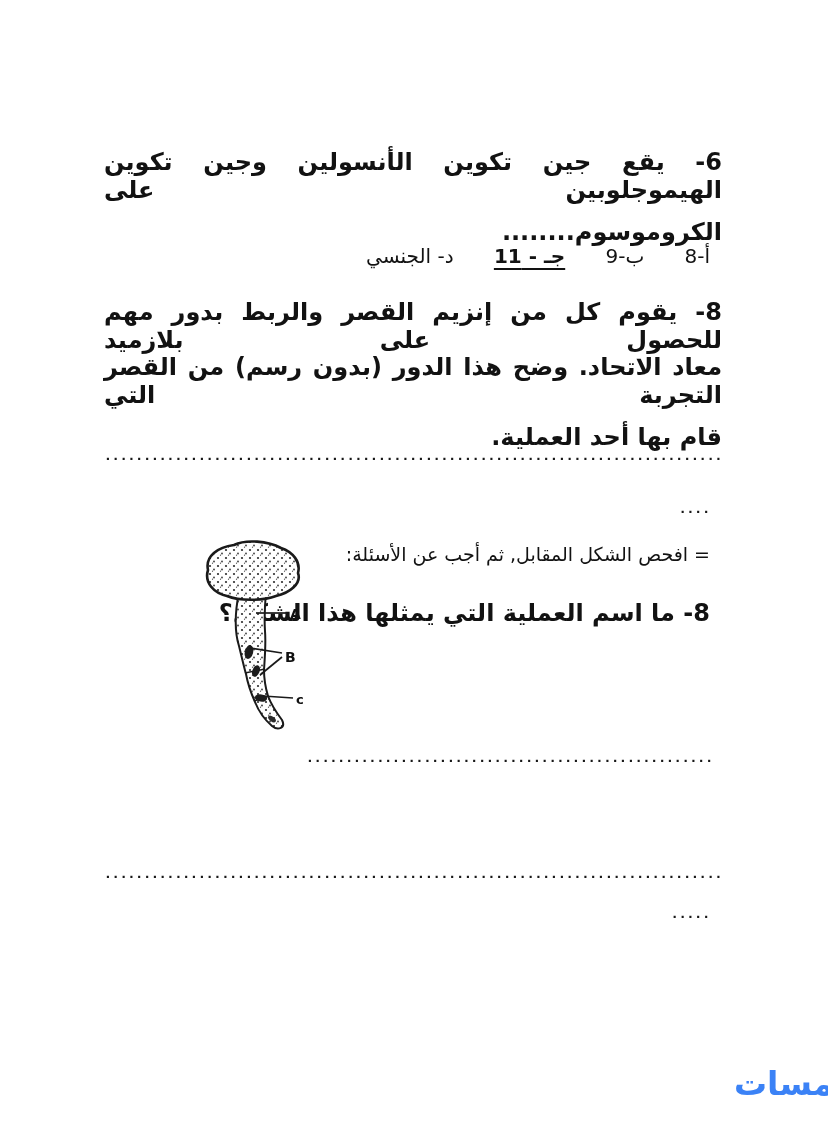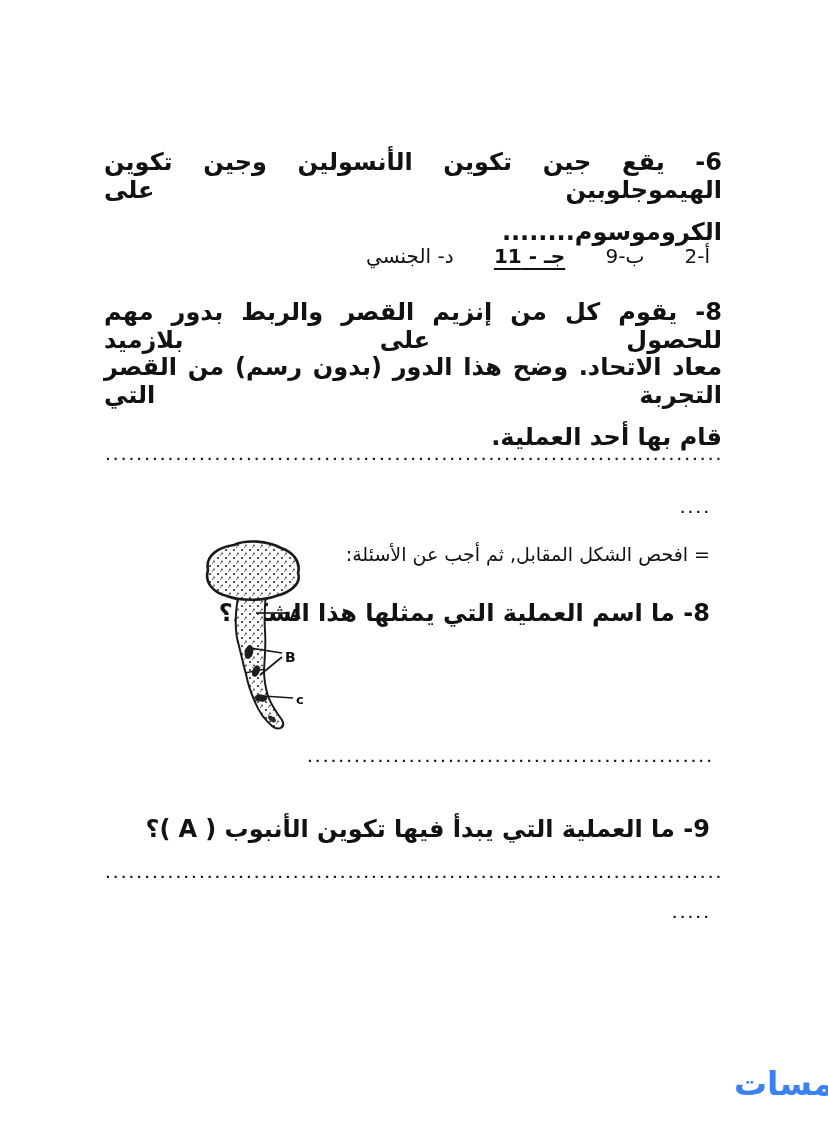--- a/index.html
+++ b/index.html
@@ -33,21 +33,21 @@
 </style>
 </head>
 <body>
 
 <div class="page">
 
   <div class="line q w618 stretch" style="top:148px">6- يقع جين تكوين الأنسولين وجين تكوين الهيموجلوبين على</div>
   <div class="line q w618 right" style="top:203px">الكروموسوم........</div>
 
   <div class="opts">
-    <span>أ-2</span>
+    <span>أ-8</span>
     <span>ب-9</span>
     <span class="opt-correct">جـ - 11</span>
     <span>د- الجنسي</span>
   </div>
 
   <div class="line q w618 stretch" style="top:298px">8- يقوم كل من إنزيم القصر والربط بدور مهم للحصول على بلازميد</div>
   <div class="line q w618 stretch" style="top:353px">معاد الاتحاد. وضح هذا الدور (بدون رسم) من القصر التجربة التي</div>
   <div class="line q w618 right" style="top:408px">قام بها أحد العملية.</div>
 
   <div class="dots" style="top:448px; left:104px; width:620px;">..........................................................................................</div>
@@ -99,21 +99,20 @@
     <path d="M 122,117 L 100,135" stroke="#1a1a1a" stroke-width="1.7" fill="none"></path>
     <path d="M 133,158 L 103,156" stroke="#1a1a1a" stroke-width="1.7" fill="none"></path>
 
     <text x="130" y="79" font-family="DejaVu Sans, sans-serif" font-size="14" font-weight="700" fill="#111">A</text>
     <text x="125" y="122" font-family="DejaVu Sans, sans-serif" font-size="14" font-weight="700" fill="#111">B</text>
     <text x="136" y="164" font-family="DejaVu Sans, sans-serif" font-size="13" font-weight="700" fill="#111">c</text>
   </svg>
 
   <div class="dots" style="top:750px; left:104px; width:609px; text-align:right;">....................................................</div>
 
-  <div class="line q w606 right" style="top:800px">9- ما العملية التي يبدأ فيها تكوين الأنبوب ( A )؟</div>
 
   <div class="dots" style="top:866px; left:104px; width:620px;">..........................................................................................</div>
   <div class="dots" style="top:906px; left:104px; width:606px; text-align:right;">.....</div>
 
 
   <div class="watermark">خمسات</div>
 
 </div>
 
 </body></html>

